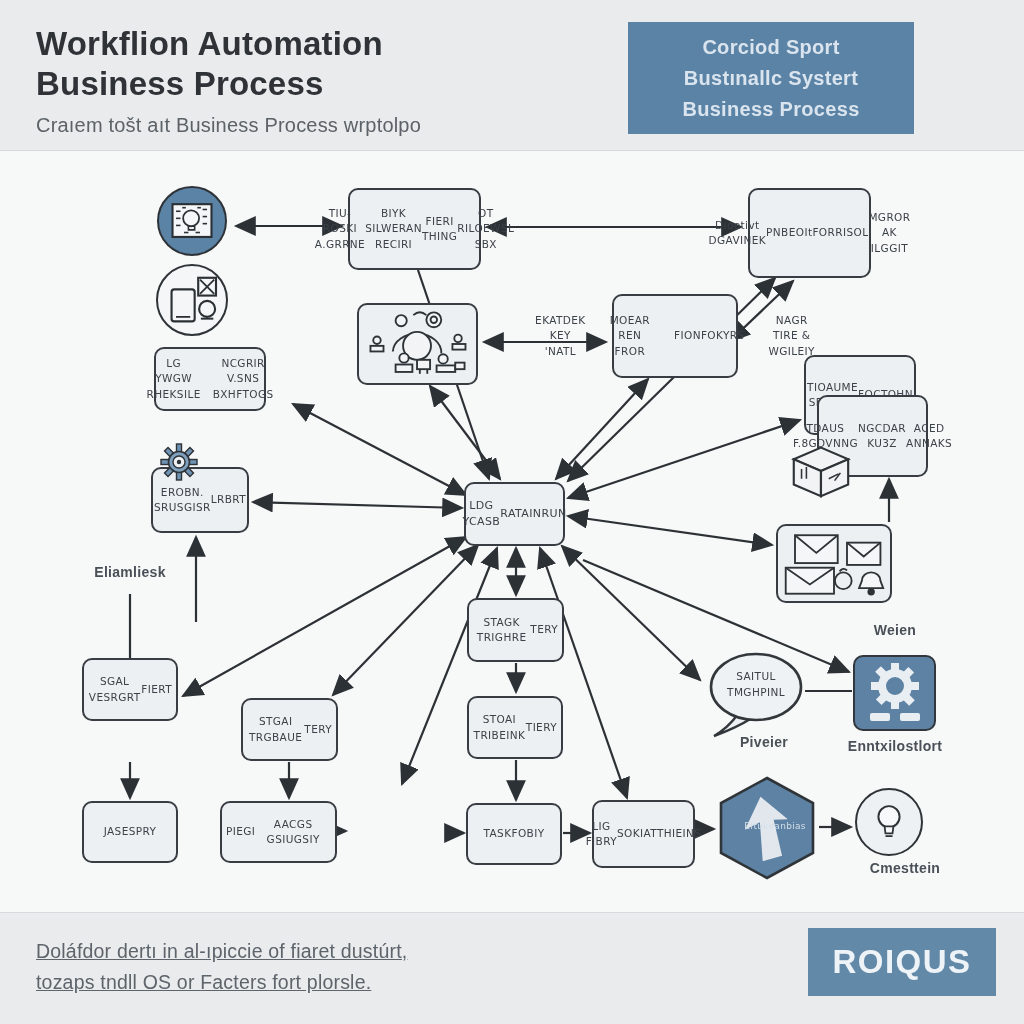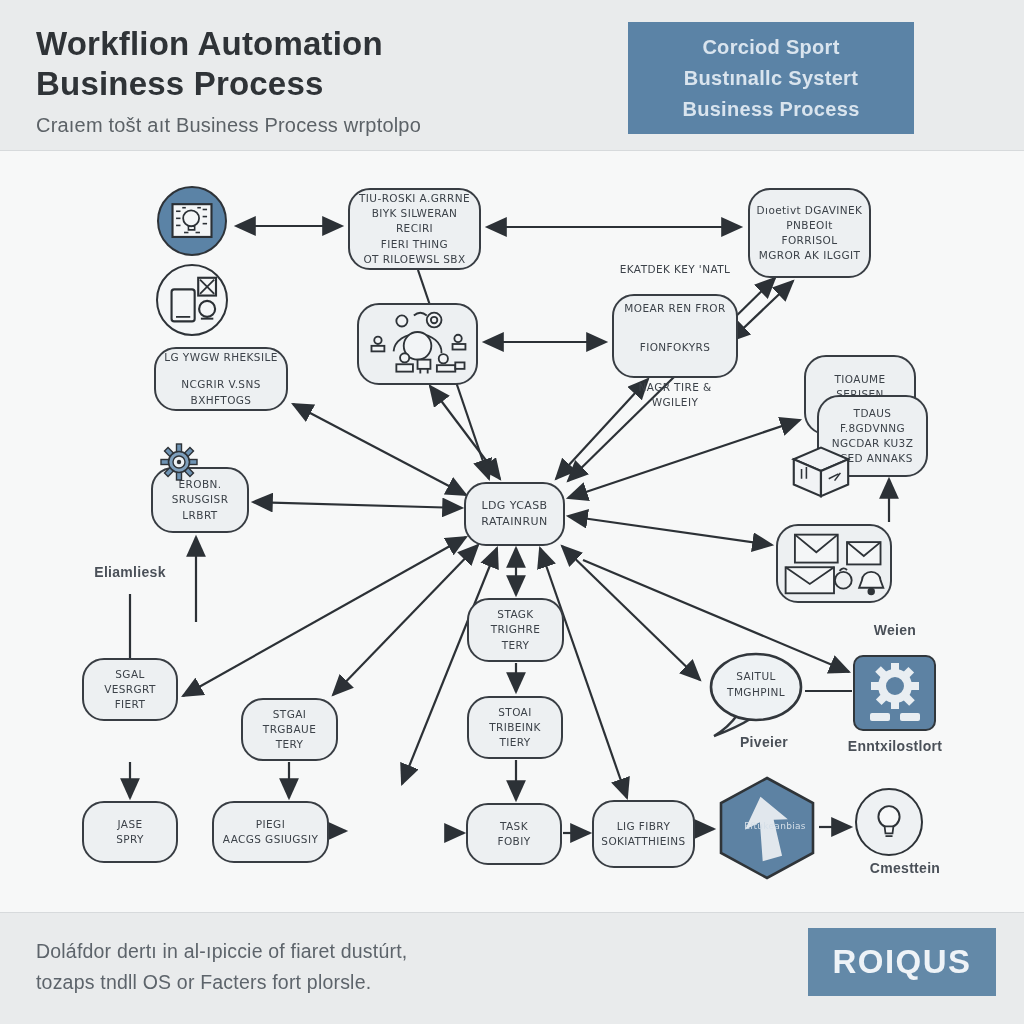--- a/index.html
+++ b/index.html
@@ -6,26 +6,26 @@
   .page{position:relative;width:1024px;height:1024px;background:#f7f8f8;
         font-family:"Liberation Sans",sans-serif;overflow:hidden;}
   .band-top{position:absolute;top:0;left:0;width:1024px;height:150px;background:#e9ebec;border-bottom:1px solid #d7dadc;}
   .band-bottom{position:absolute;top:912px;left:0;width:1024px;height:112px;background:#e9ebec;border-top:1px solid #d7dadc;}
   .title-wrap{position:absolute;left:36px;top:24px;z-index:3;}
   .title{font-size:33px;font-weight:700;color:#2f3337;line-height:1.22;letter-spacing:.2px;}
   .subtitle{font-size:20px;color:#5c6267;margin-top:9px;letter-spacing:.2px;}
   .badge{position:absolute;left:628px;top:22px;width:286px;height:112px;background:#5b83a6;z-index:3;
          display:flex;flex-direction:column;align-items:center;justify-content:center;
          color:#d9e4ee;font-size:20px;font-weight:700;line-height:1.55;text-align:center;letter-spacing:.3px;}
-  .footer-text{position:absolute;left:36px;top:936px;z-index:3;font-size:19.5px;color:#5d646b;line-height:1.6;letter-spacing:.2px;}
+  .footer-text{position:absolute;left:36px;top:936px;z-index:3;font-size:19.5px;color:#5d646b;line-height:1.6;letter-spacing:.2px;text-decoration:underline;}
   .brand{position:absolute;left:808px;top:928px;width:188px;height:68px;background:#6389a8;z-index:3;
          display:flex;align-items:center;justify-content:center;color:#eef3f7;font-size:33px;font-weight:700;letter-spacing:1.5px;}
   svg.wires{position:absolute;left:0;top:0;z-index:1;}
-  .node{position:absolute;background:#edf0f2;border:2px solid #383d43;border-radius:22px;z-index:2;
-        display:flex;flex-direction:column;align-items:center;justify-content:center;text-align:center;
+  .node{position:absolute;background:#edf0f2;border:2px solid #383d43;border-radius:10px;z-index:2;
+        display:flex;flex-direction:row;align-items:center;justify-content:center;text-align:center;
         color:#3c4249;font-family:"DejaVu Sans",sans-serif;font-size:10.5px;font-weight:500;
         line-height:1.45;letter-spacing:.4px;padding:4px;box-sizing:border-box;}
   .node.hub{font-size:11px;}
   .circle{position:absolute;border:2.5px solid #2e3338;border-radius:50%;z-index:2;box-sizing:border-box;
           display:flex;align-items:center;justify-content:center;}
   .circle.blue{background:#5b83a6;}
   .circle.white{background:#f4f6f7;}
   .iconbox{position:absolute;z-index:2;}
   .lbl{position:absolute;z-index:3;font-size:14px;font-weight:700;color:#4a5058;text-align:center;letter-spacing:.3px;}
   .bluebox{position:absolute;background:#5d82a3;border:2px solid #31373c;border-radius:10px;z-index:2;
@@ -194,21 +194,21 @@
         <path d="M8,26 L8,52 L36,64 L36,38 z"></path>
         <path d="M64,26 L64,52 L36,64 L36,38 z"></path>
       </g>
       <g stroke="#2e3338" stroke-width="1.6" fill="none">
         <path d="M16,36 v10 M21,34 v12"></path>
         <path d="M44,46 l10,-5 M50,48 l6,-8"></path>
       </g>
     </svg>
   </div>
 
-  <div class="node" style="left:154px;top:347px;width:134px;height:64px;gap:12px;">
+  <div class="node" style="left:154px;top:347px;width:112px;height:64px;gap:12px;">
       <div>LG YWGW RHEKSILE</div>
       <div>NCGRIR V.SNS BXHFTOGS</div>
     </div>
   <div class="node" style="left:151px;top:467px;width:98px;height:66px;">
       <div>EROBN. SRUSGISR</div>
       <div>LRBRT</div>
     </div>
   <div class="iconbox" style="left:160px;top:443px;z-index:3;">
     <svg width="38" height="38" viewBox="0 0 38 38">
       <g fill="#6e93b3" stroke="#2e3338" stroke-width="1.4">
@@ -298,21 +298,21 @@
       <div>FIERT</div>
     </div>
   <div class="node" style="left:82px;top:801px;width:96px;height:62px;">
       <div>JASE</div>
       <div>SPRY</div>
     </div>
   <div class="node" style="left:241px;top:698px;width:97px;height:63px;">
       <div>STGAI TRGBAUE</div>
       <div>TERY</div>
     </div>
-  <div class="node" style="left:212px;top:801px;width:117px;height:62px;">
+  <div class="node" style="left:220px;top:801px;width:117px;height:62px;">
       <div>PIEGI</div>
       <div>AACGS GSIUGSIY</div>
     </div>
 
   <div class="node" style="left:466px;top:803px;width:96px;height:62px;">
       <div>TASK</div>
       <div>FOBIY</div>
     </div>
   <div class="node" style="left:592px;top:800px;width:103px;height:68px;">
       <div>LIG FIBRY</div>

